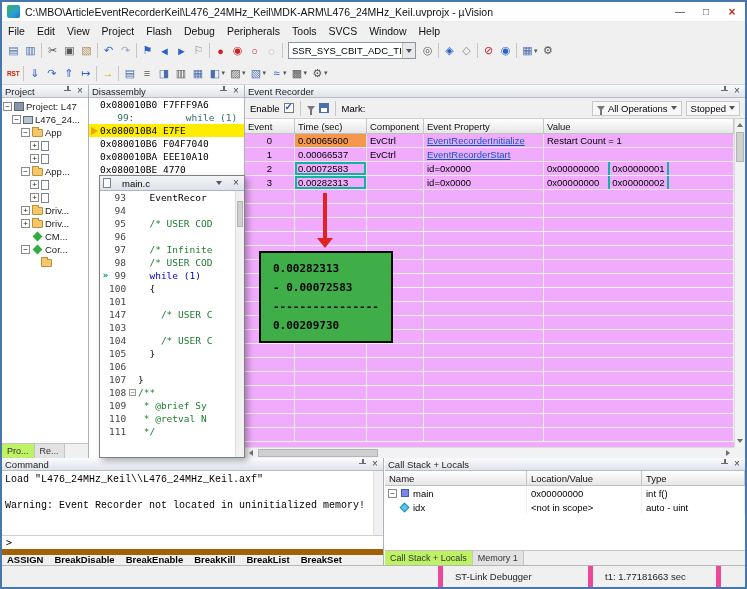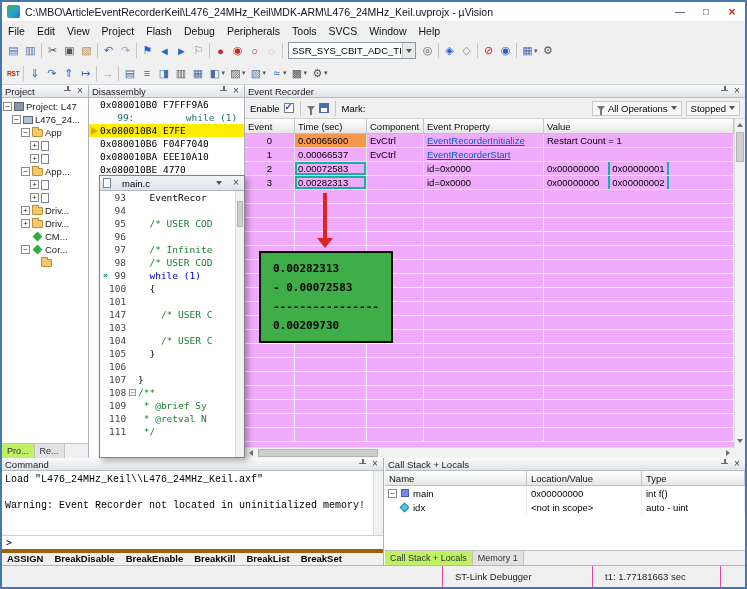--- a/index.html
+++ b/index.html
@@ -129,35 +129,35 @@
   .calc-arrow .shaft{width:4px;height:46px;background:#e02222;margin:0 auto}
   .calc-arrow .head{width:0;height:0;border-left:8px solid transparent;border-right:8px solid transparent;border-top:10px solid #e02222;margin-top:-1px}
 
   
   .bottom{position:absolute;left:0;top:456px;right:0;height:107px;background:#fff}
   .command-panel{position:absolute;left:0;top:0;bottom:0;width:382px;background:#fff;border-right:1px solid #aeb2ba;display:flex;flex-direction:column}
   .cmd-body{flex:1;position:relative;font-family:Liberation Mono, monospace;font-size:10px;line-height:13px;padding:2px 3px;overflow:hidden}
   .cmd-line{white-space:pre;height:13px;overflow:hidden}
   .cmd-scroll{position:absolute;right:0;top:0;bottom:0;width:10px;background:#f1f1f1;border-left:1px solid #ddd}
   .cmd-input{height:14px;border-top:1px solid #d0d0d0;font-family:"DejaVu Sans Mono",monospace;font-size:10px;display:flex;align-items:center;padding:0 4px;flex:none}
-  .cmd-buttons{height:16px;background:#f0f0f0;border-top:4px solid #a16207;display:flex;align-items:flex-start;padding:0 5px;gap:11px;font-size:9.5px;font-weight:bold;flex:none;overflow:hidden}
+  .cmd-buttons{height:16px;background:#f0f0f0;border-top:6px solid #a16207;display:flex;align-items:flex-end;padding:0 5px;gap:11px;font-size:9.5px;font-weight:bold;flex:none;overflow:hidden}
   .cmd-btn{white-space:nowrap}
 
   .callstack-panel{position:absolute;left:383px;top:0;right:0;bottom:0;background:#fff;display:flex;flex-direction:column}
   .cs-head{display:flex;height:15px;background:linear-gradient(#ffffff,#e6e6e6);border-bottom:1px solid #c0c0c0;font-size:9.5px;color:#111;flex:none}
   .csh{padding:0 4px;display:flex;align-items:center;border-right:1px solid #c6c6c6;white-space:nowrap;overflow:hidden}
   .cs-name{width:142px}.cs-loc{width:115px}.cs-type{flex:1}
   .cs-rows{flex:1;overflow:hidden}
   .cs-row{display:flex;height:14px;font-size:9.5px}
   .cs-c{padding:0 4px;border-right:1px solid #eee;display:flex;align-items:center;white-space:nowrap;overflow:hidden;gap:2px}
 
   
   .statusbar{position:absolute;left:0;top:563px;right:0;height:22px;background:#f0f0f0;border-top:1px solid #b6b6b6;display:flex;align-items:stretch;font-size:9.5px;color:#222}
   .sb-fill{flex:1}
-  .sb-cell{display:flex;align-items:center;padding:0 12px;border-left:1px solid #ec4899;white-space:nowrap}
+  .sb-cell{display:flex;align-items:center;padding:0 12px;border-left:5px solid #ec4899;white-space:nowrap}
   .sb-debugger{width:150px}
   .sb-time{width:128px}
   .sb-end{width:20px}
 </style>
 </head>
 <body>
 
 <div class="window">
 
   <div class="titlebar">

